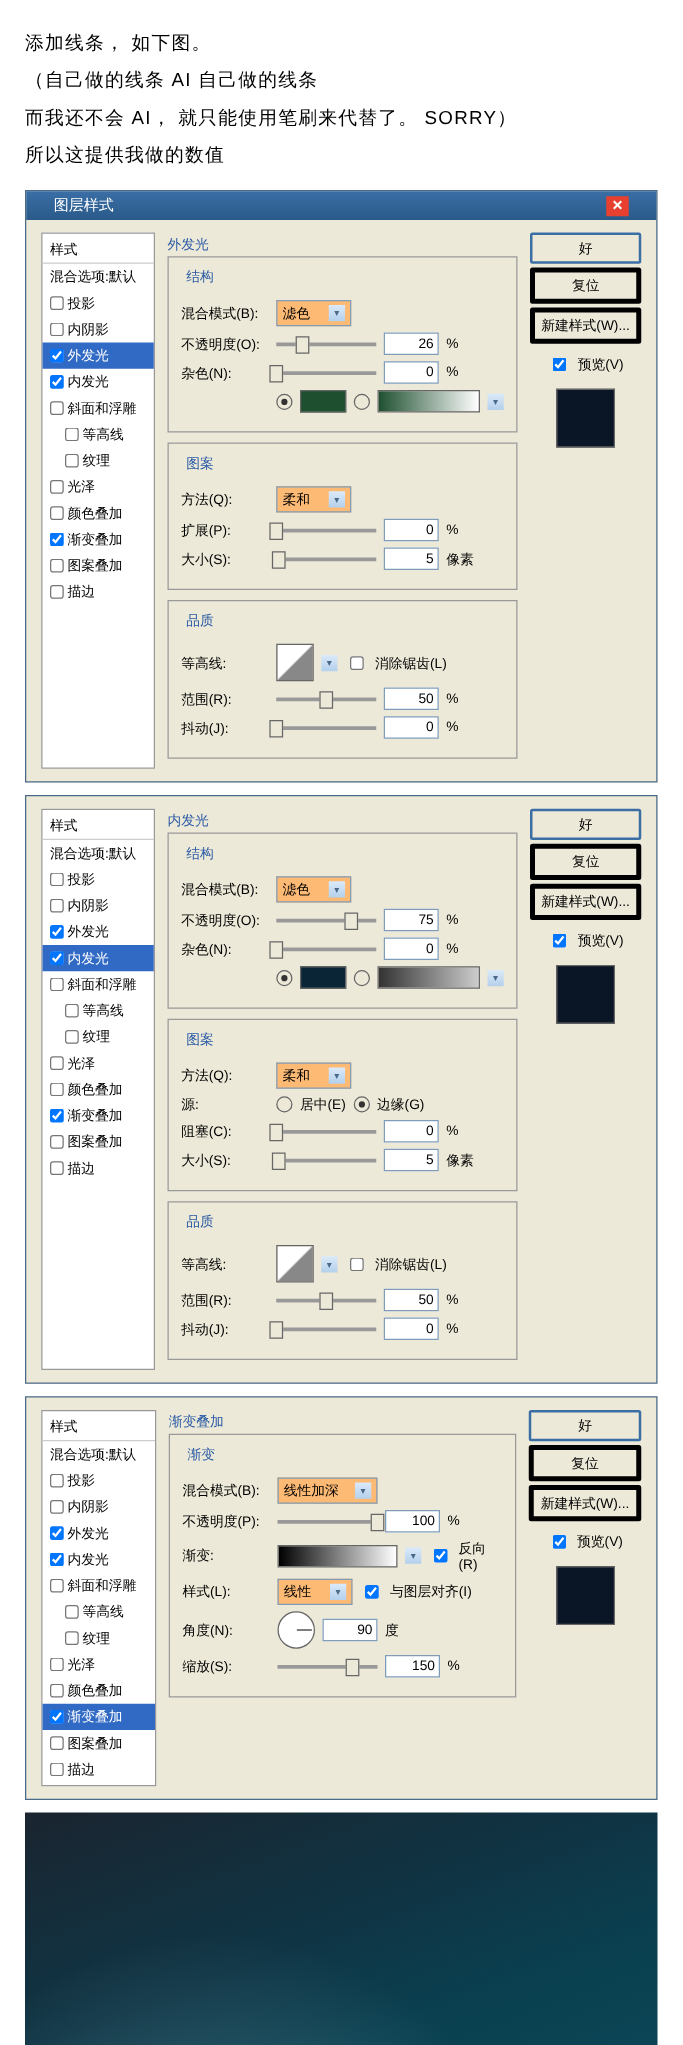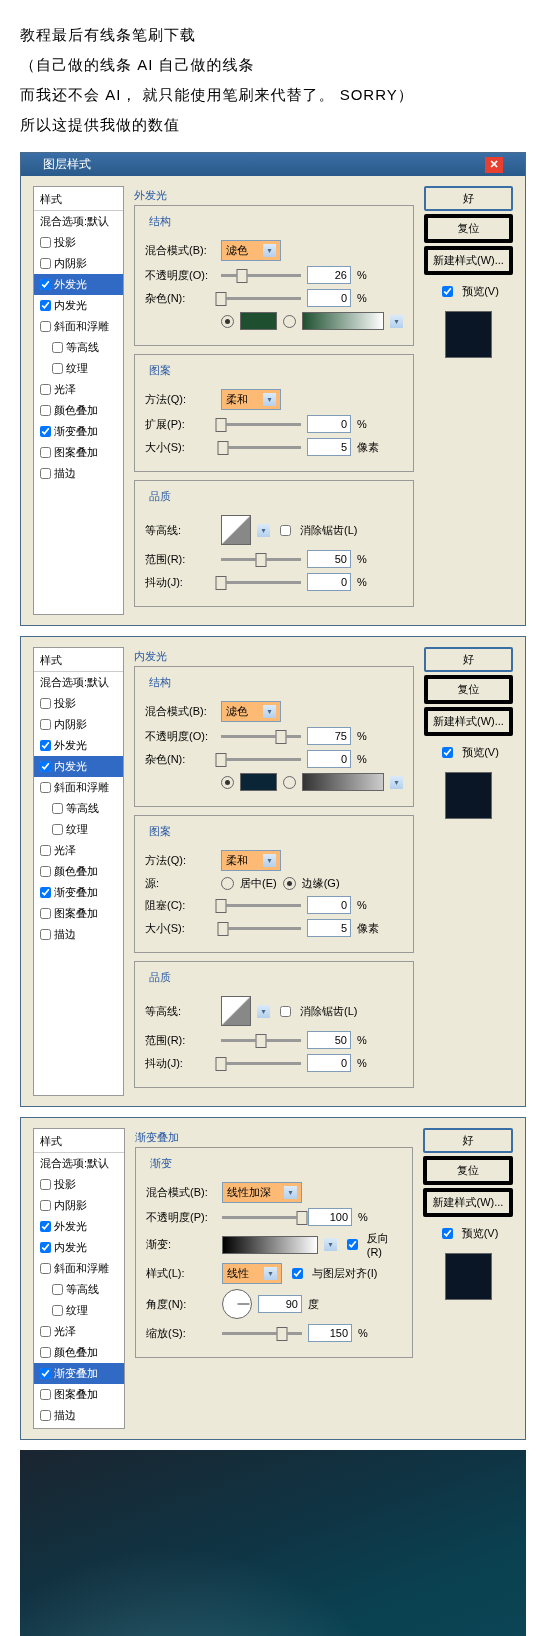--- a/index.html
+++ b/index.html
@@ -38,21 +38,21 @@
 .preview-box{width:45px;height:45px;background:#0a1525;border:1px solid #666;margin:3px auto}
 .chk{width:11px;height:11px}
 .result-img{margin:2px 20px 0 20px;height:280px;background:linear-gradient(160deg,#1a2530 0%,#0f3545 40%,#0a4050 60%,#0d4a5a 100%);position:relative;overflow:hidden}
 .result-img::before{content:"";position:absolute;inset:0;background:radial-gradient(ellipse at 30% 120%,rgba(180,210,220,.3) 0%,transparent 50%)}
 .section-title{color:#2a5aa5;font-size:11px;padding:2px 0}
 </style>
 </head>
 <body>
 
 <div class="tutorial-text">
-  <p>教程最后有线条笔刷下载</p>
+  <p>添加线条，  如下图。</p>
   <p>（自己做的线条 AI 自己做的线条</p>
   <p>而我还不会 AI，  就只能使用笔刷来代替了。  SORRY）</p>
   <p>所以这提供我做的数值</p>
 </div>
 
 <div class="dialog">
   <div class="dialog-title">
     <span>图层样式</span>
     <div class="close-btn">✕</div>
   </div>

